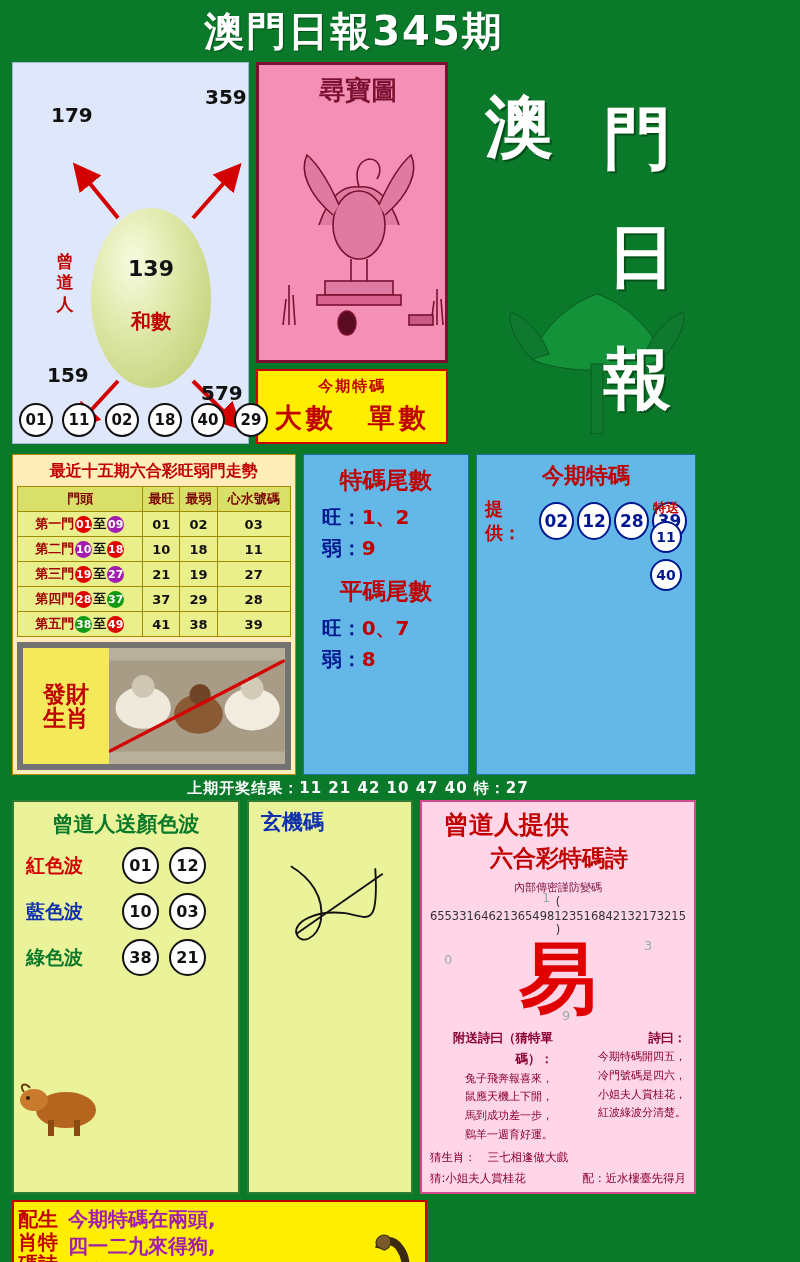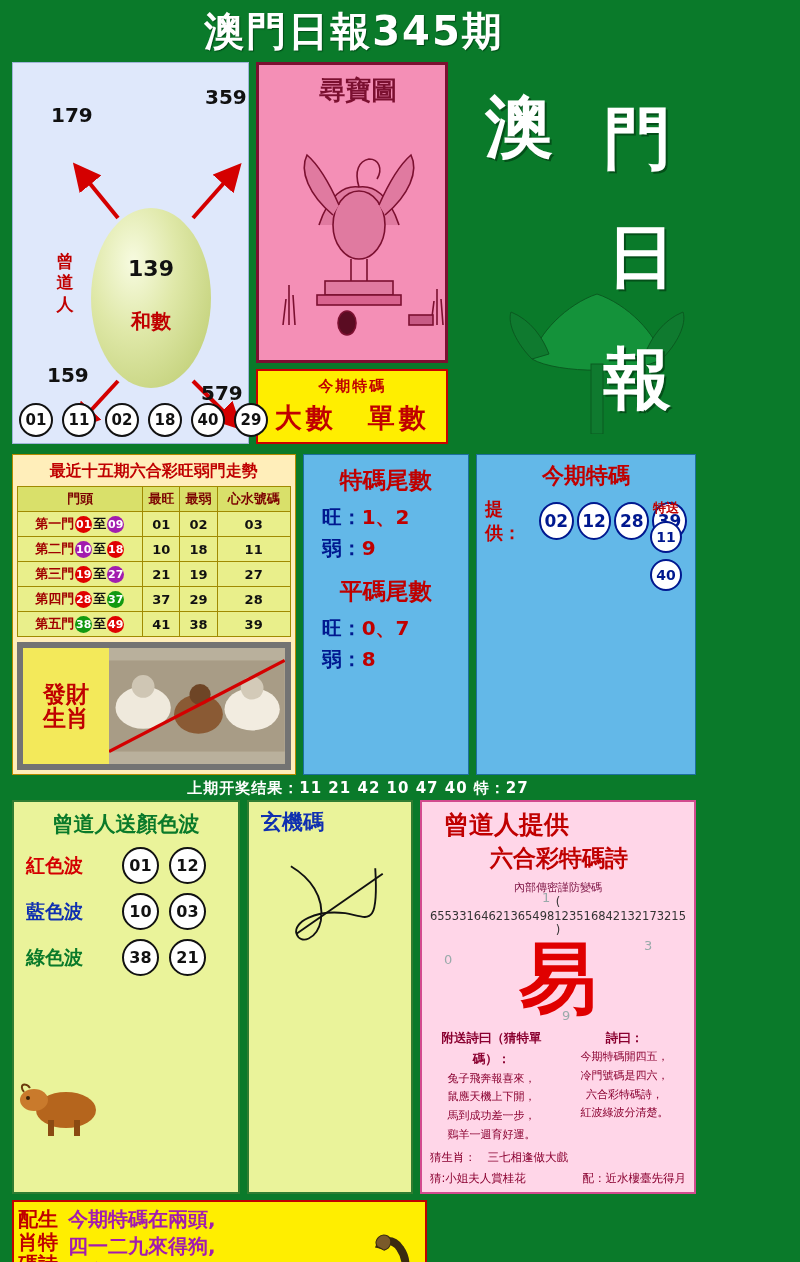--- a/index.html
+++ b/index.html
@@ -130,21 +130,21 @@
   .panel-poem{flex:1;background:#ffd6e8;border:2px solid #d24b8e;box-sizing:border-box;padding:6px 8px;position:relative;}
   .poem-t1{font-size:25px;font-weight:bold;color:#c00000;margin-left:14px;}
   .poem-t2{font-size:23px;font-weight:bold;color:#c00000;margin-left:60px;margin-top:2px;}
   .poem-sub{font-size:11px;color:#7a1040;text-align:center;margin-top:6px;}
   .poem-code{font-size:11.5px;color:#333;text-align:center;}
   .poem-big{
     text-align:center;font-size:78px;font-weight:bold;color:#e00000;line-height:1;margin-top:2px;
     font-family:"DejaVu Serif","Liberation Serif",serif;
   }
   .poem-foot{display:flex;gap:10px;margin-top:10px;font-size:11px;color:#8a0030;}
-  .pf-col{flex:1;text-align:center;line-height:1.7;}
+  .pf-col{flex:1;text-align:right;line-height:1.7;}
   .pf-h{font-size:12.5px;font-weight:bold;}
   .poem-last{font-size:11.5px;color:#8a0030;margin-top:6px;display:flex;justify-content:space-between;}
   .ghost{position:absolute;color:#9aa;font-size:13px;}
   
   .row4{display:flex;gap:7px;padding:6px 6px 0 6px;}
   .panel-bottom{width:415px;background:#ffee00;border:2px solid #c00000;box-sizing:border-box;padding:4px;display:flex;}
   .pb-left{width:46px;display:flex;flex-direction:column;align-items:center;justify-content:flex-start;padding-top:2px;}
   .pb-left .big{font-size:20px;font-weight:bold;color:#c00000;line-height:1.12;}
   .pb-verse{flex:1;padding-left:4px;}
   .pb-verse div{font-size:20px;font-weight:bold;color:#a21caf;line-height:1.32;}
@@ -376,21 +376,21 @@
           <div class="pf-h">附送詩曰（猜特單碼）：</div>
           <div>兔子飛奔報喜來，</div>
           <div>鼠應天機上下開，</div>
           <div>馬到成功差一步，</div>
           <div>鷄羊一週育好運。</div>
         </div>
         <div class="pf-col">
           <div class="pf-h">詩曰：</div>
           <div>今期特碼開四五，</div>
           <div>冷門號碼是四六，</div>
-          <div>六合彩特碼詩，</div>
+          <div>小姐夫人賞桂花，</div>
           <div>紅波綠波分清楚。</div>
         </div>
       </div>
       <div class="poem-last">
         <span>猜生肖：　三七相逢做大戲</span>
       </div>
       <div class="poem-last">
         <span>猜:小姐夫人賞桂花</span>
         <span>配：近水樓臺先得月</span>
       </div>

